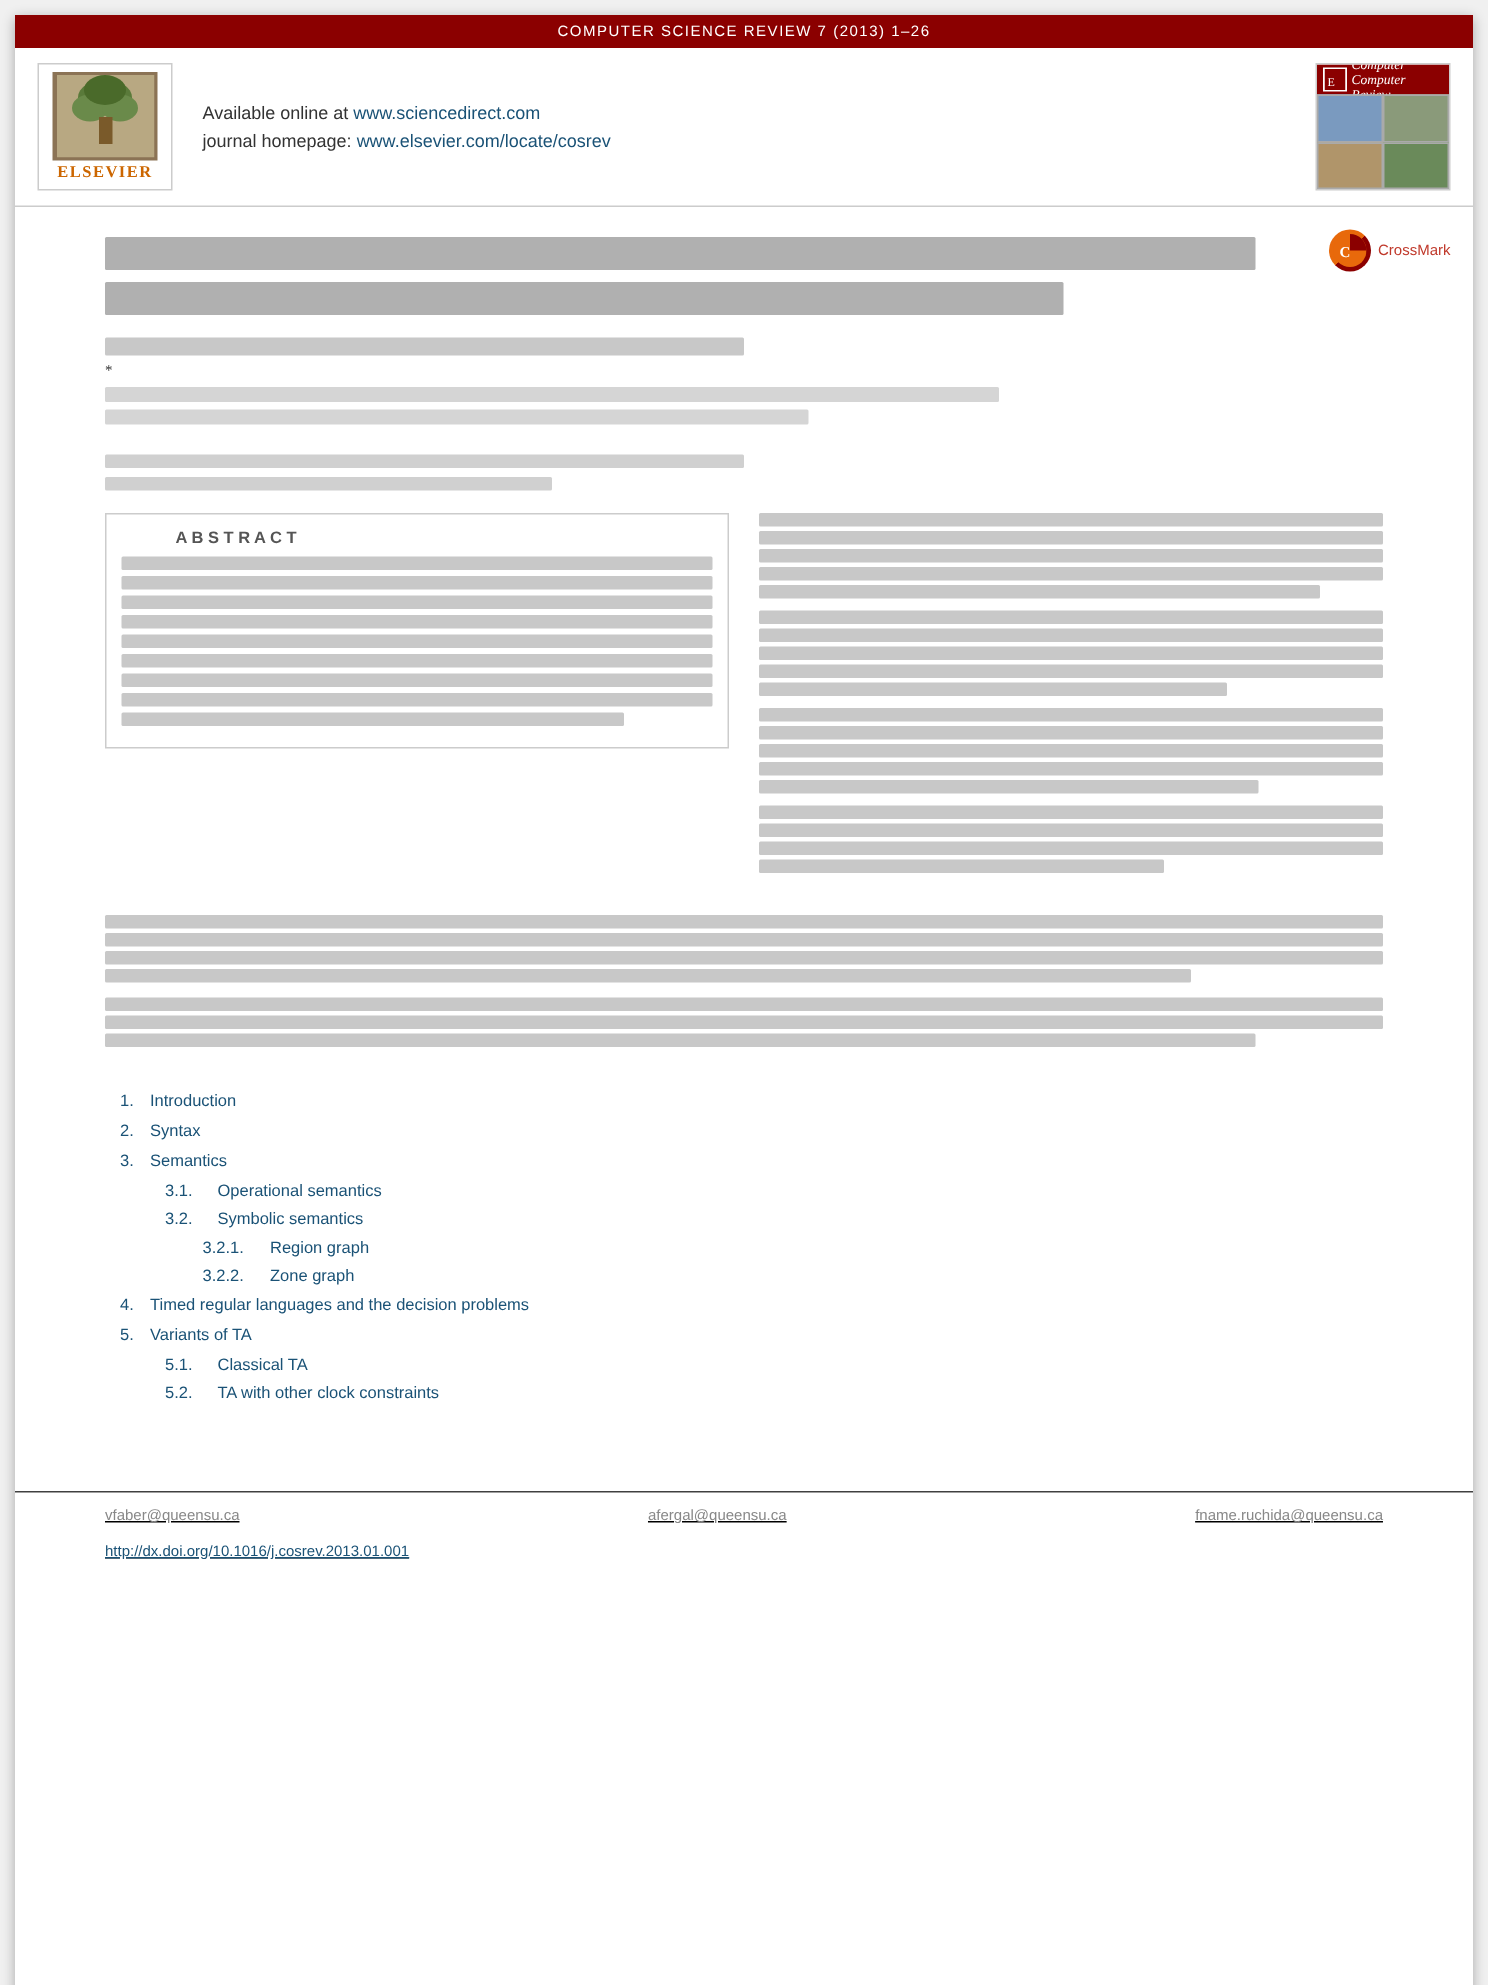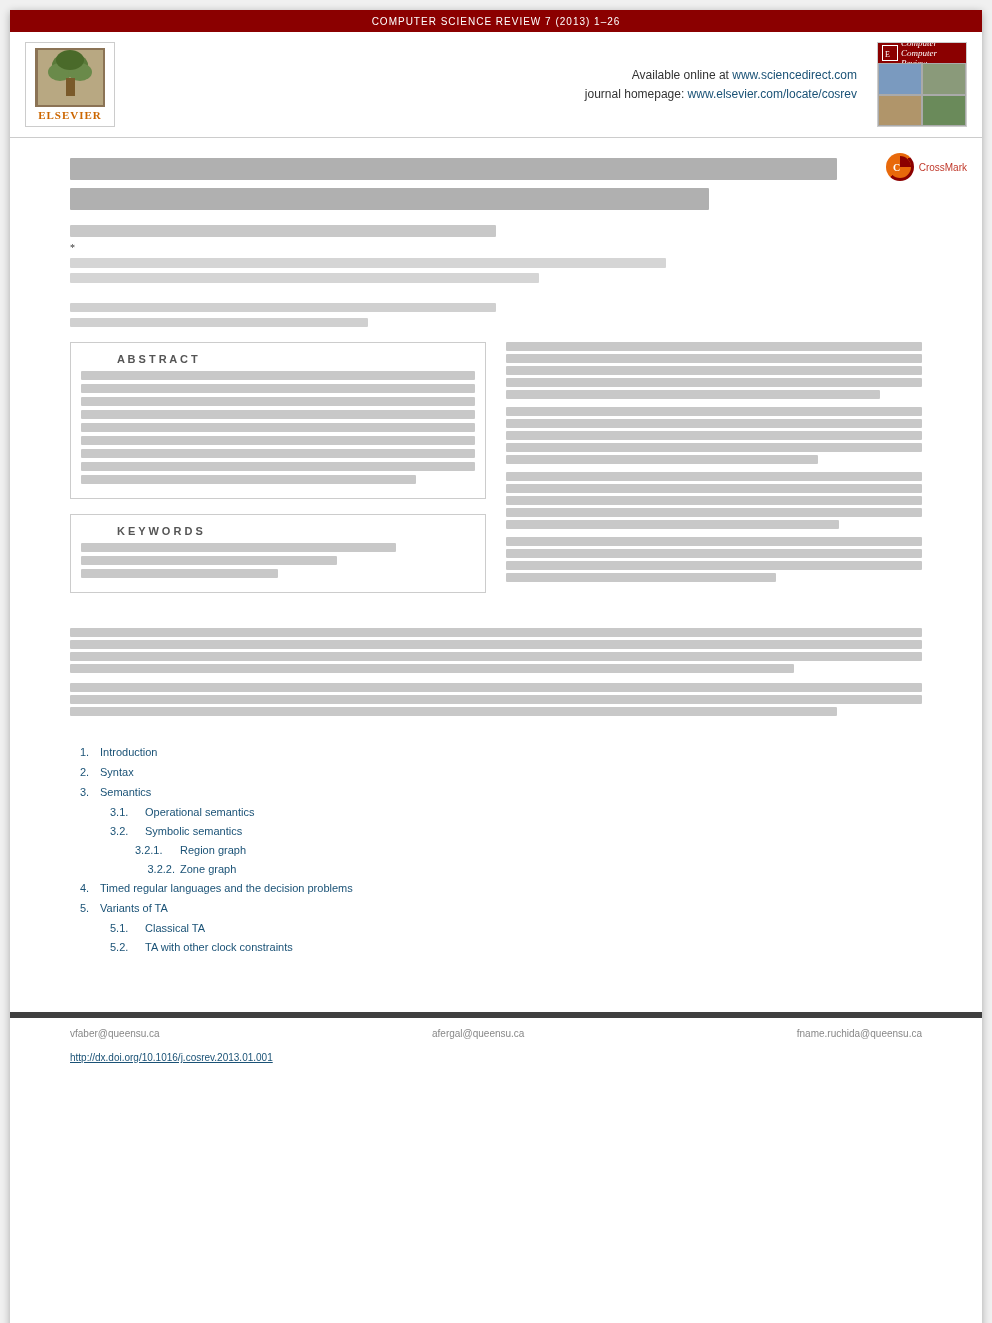--- a/index.html
+++ b/index.html
@@ -71,21 +71,21 @@
       font-weight: bold;
       color: #cc6600;
       letter-spacing: 1px;
       margin-top: 2px;
     }
 
     .header-center {
       flex: 1;
       display: flex;
       flex-direction: column;
-      align-items: flex-end;
+      align-items: flex-start;
       justify-content: center;
       padding: 5px 20px;
     }
     .available-online {
       font-size: 12px;
       color: #333;
       margin-bottom: 5px;
       font-family: Arial, sans-serif;
     }
     .available-online a {
@@ -282,21 +282,22 @@
     }
     .toc-subsub {
       padding-left: 55px;
       margin-bottom: 3px;
     }
 
     
     .footer {
       margin-top: 30px;
       padding: 10px 60px;
-      border-top: 6px solid #404040;
+      border-top: 1px solid #404040;
+      text-decoration: underline;
     }
     .footer-emails {
       display: flex;
       justify-content: space-between;
       margin-bottom: 8px;
     }
     .footer-email {
       font-size: 10px;
       color: #888;
       font-family: Arial, sans-serif;
@@ -420,28 +421,20 @@
             <div class="text-block" style="width:100%;"></div>
             <div class="text-block" style="width:100%;"></div>
             <div class="text-block" style="width:100%;"></div>
             <div class="text-block" style="width:100%;"></div>
             <div class="text-block" style="width:100%;"></div>
             <div class="text-block" style="width:100%;"></div>
             <div class="text-block" style="width:85%;"></div>
           </div>
         </div>
 
-        <div class="abstract-box" style="margin-top:10px;">
-          <div class="abstract-title">K E Y W O R D S</div>
-          <div class="abstract-lines">
-            <div class="text-block" style="width:80%;height:9px;"></div>
-            <div class="text-block" style="width:65%;height:9px;"></div>
-            <div class="text-block" style="width:50%;height:9px;"></div>
-          </div>
-        </div>
       </div>
 
       <div class="col-right">
 
         <div class="grey-para">
           <div class="text-block" style="width:100%;height:9px;"></div>
           <div class="text-block" style="width:100%;height:9px;"></div>
           <div class="text-block" style="width:100%;height:9px;"></div>
           <div class="text-block" style="width:100%;height:9px;"></div>
           <div class="text-block" style="width:90%;height:9px;"></div>
@@ -503,21 +496,21 @@
       </div>
       <div class="toc-sub toc-item-numbered" style="margin-bottom:3px;">
         <span class="toc-num" style="min-width:30px;">3.2.</span>
         <a class="toc-item" href="#">Symbolic semantics</a>
       </div>
       <div class="toc-subsub toc-item-numbered" style="margin-bottom:3px;">
         <span class="toc-num" style="min-width:40px;">3.2.1.</span>
         <a class="toc-item" href="#">Region graph</a>
       </div>
       <div class="toc-subsub toc-item-numbered" style="margin-bottom:3px;">
-        <span class="toc-num" style="min-width:40px;text-align:right;">3.2.2.</span>
+        <span class="toc-num" style="min-width:40px;">3.2.2.</span>
         <a class="toc-item" href="#">Zone graph</a>
       </div>
       <div class="toc-item-numbered" style="margin-bottom:4px;">
         <span class="toc-num">4.</span>
         <a class="toc-item" href="#">Timed regular languages and the decision problems</a>
       </div>
       <div class="toc-item-numbered" style="margin-bottom:4px;">
         <span class="toc-num">5.</span>
         <a class="toc-item" href="#">Variants of TA</a>
       </div>

